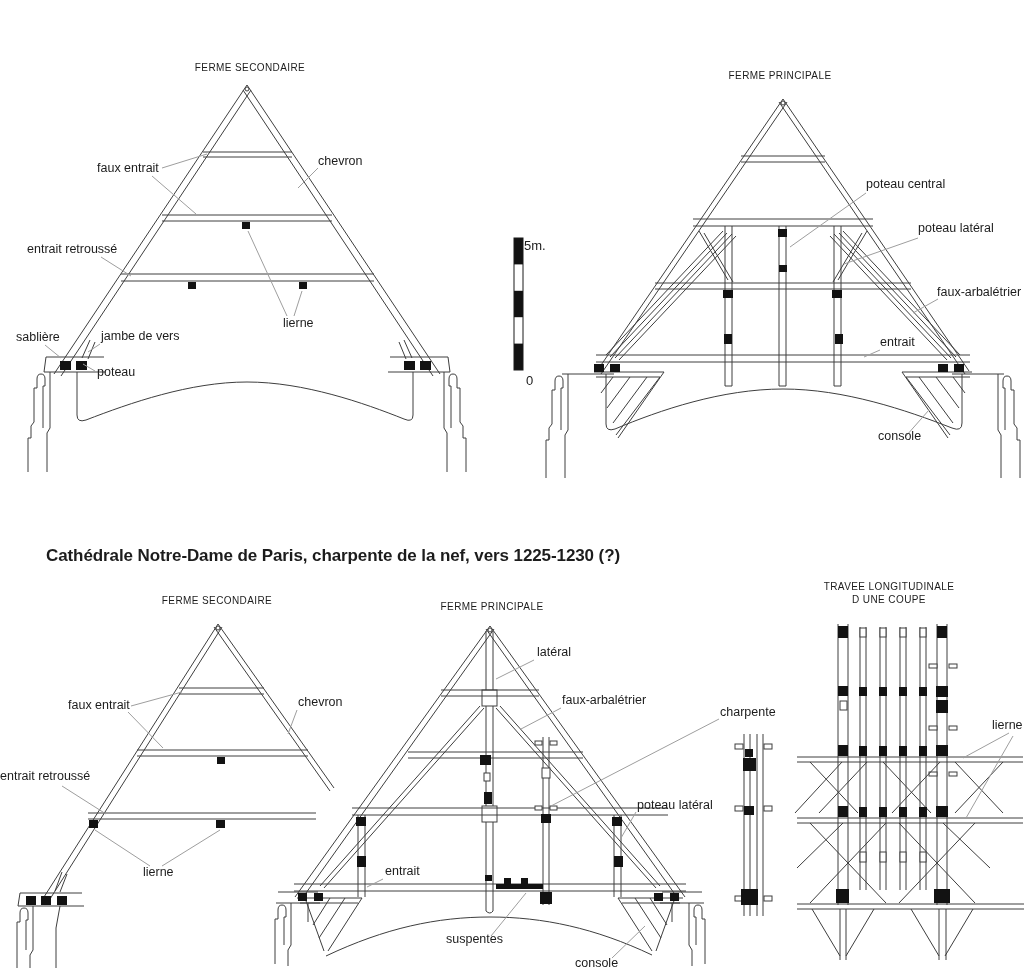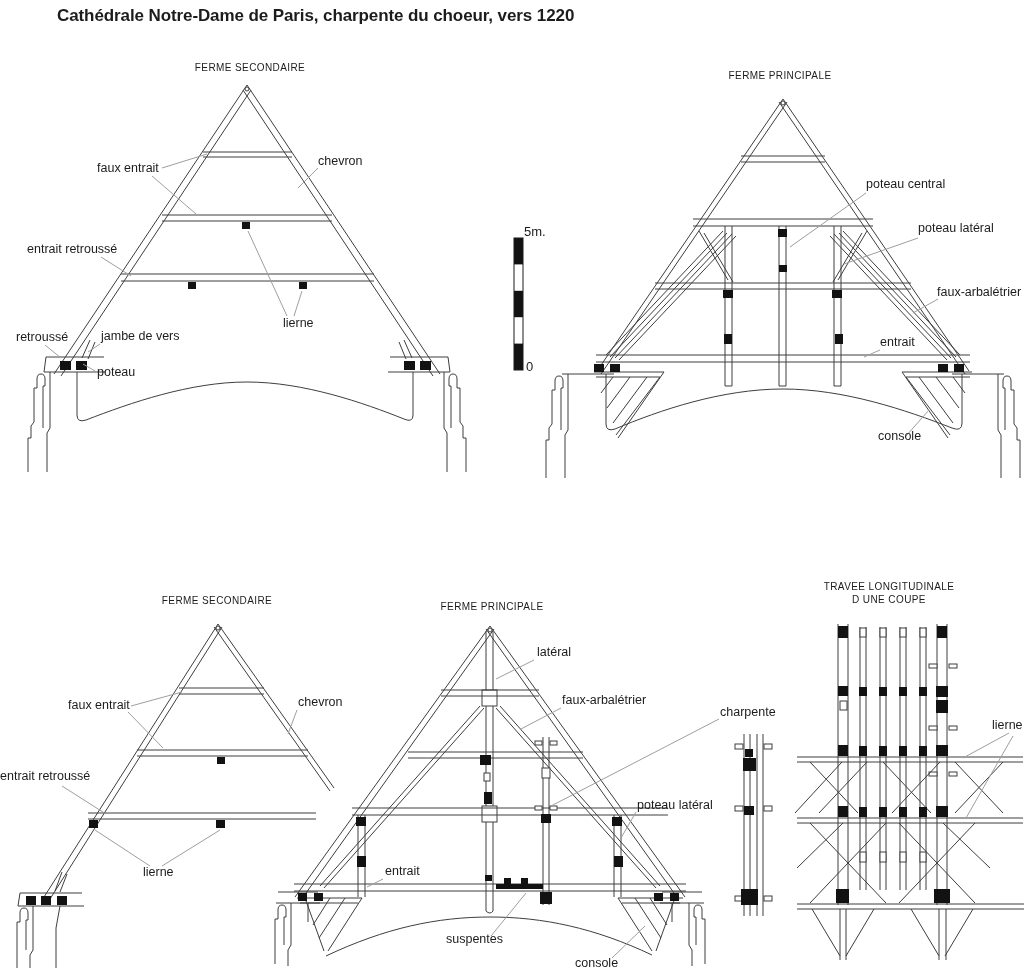--- a/index.html
+++ b/index.html
@@ -7,21 +7,21 @@
          font-family:"Liberation Sans",sans-serif;color:#1c1c1c;}
   .stage svg{position:absolute;left:0;top:0;}
   .s{stroke:#3e3e3e;stroke-width:1;fill:none;}
   .ldr{stroke:#9e9e9e;stroke-width:1;fill:none;}
   .mk{fill:#121212;stroke:none;}
   .hw{fill:#ffffff;stroke:#3e3e3e;stroke-width:1;}
   .sb{stroke:#1a1a1a;stroke-width:1;fill:none;}
   .lbl{position:absolute;font-size:12.5px;line-height:1.05;white-space:nowrap;}
   .cap{position:absolute;font-size:10px;letter-spacing:.4px;white-space:nowrap;transform:translateX(-50%);}
   .ttl{position:absolute;font-size:17px;font-weight:600;white-space:nowrap;letter-spacing:-.1px;}
-  .sc{position:absolute;font-size:13px;white-space:nowrap;}
+  .sc{position:absolute;font-size:13px;white-space:nowrap;margin-top:14px;}
 </style>
 </head>
 <body>
 
 <div class="stage">
 
 <svg width="1024" height="974" viewBox="0 0 1024 974">
 
   <g>
     <path class="s" d="M247,85 L54,374 M251,90 L61,376 M247,85 L440,374 M243,90 L433,376"></path>
@@ -218,37 +218,37 @@
     <rect class="hw" x="920" y="852" width="6" height="10"></rect>
     <rect class="mk" x="836" y="889" width="13" height="14"></rect>
     <rect class="mk" x="934" y="889" width="16" height="14"></rect>
     <path class="s" d="M797,904 H1025 M797,909 H1025"></path>
     <path class="s" d="M840,909 V960 M846,909 V960 M812,909 L840,956 M874,909 L846,956"></path>
     <path class="s" d="M939,909 V960 M946,909 V960 M911,909 L939,956 M973,909 L945,956"></path>
     <path class="ldr" d="M1009,733 L963,758 M1013,736 L966,818"></path>
   </g>
 </svg>
 
-  <div class="ttl" style="left:57px;top:6px">Cathédrale Notre-Dame de Paris, charpente du choeur, vers 1220</div>
+  <div class="ttl" style="left:46px;top:546px">Cathédrale Notre-Dame de Paris, charpente de la nef, vers 1225-1230 (?)</div>
 
   <div class="cap" style="left:250px;top:62px">FERME SECONDAIRE</div>
   <div class="cap" style="left:780px;top:70px">FERME PRINCIPALE</div>
   <div class="cap" style="left:217px;top:595px">FERME SECONDAIRE</div>
   <div class="cap" style="left:492px;top:601px">FERME PRINCIPALE</div>
   <div class="cap" style="left:889px;top:581px">TRAVEE LONGITUDINALE</div>
   <div class="cap" style="left:889px;top:594px">D UNE COUPE</div>
 
   <div class="sc" style="left:524px;top:224px">5m.</div>
   <div class="sc" style="left:526px;top:359px">0</div>
 
   <div class="lbl" style="left:97px;top:162px">faux entrait</div>
   <div class="lbl" style="left:318px;top:155px">chevron</div>
   <div class="lbl" style="left:27px;top:243px">entrait retroussé</div>
   <div class="lbl" style="left:283px;top:317px">lierne</div>
-  <div class="lbl" style="left:16px;top:331px">retroussé</div>
+  <div class="lbl" style="left:16px;top:331px">sablière</div>
   <div class="lbl" style="left:101px;top:330px">jambe de vers</div>
   <div class="lbl" style="left:97px;top:366px">poteau</div>
 
   <div class="lbl" style="left:866px;top:178px">poteau central</div>
   <div class="lbl" style="left:918px;top:222px">poteau latéral</div>
   <div class="lbl" style="left:937px;top:286px">faux-arbalétrier</div>
   <div class="lbl" style="left:880px;top:336px">entrait</div>
   <div class="lbl" style="left:878px;top:430px">console</div>
 
   <div class="lbl" style="left:68px;top:699px">faux entrait</div>

